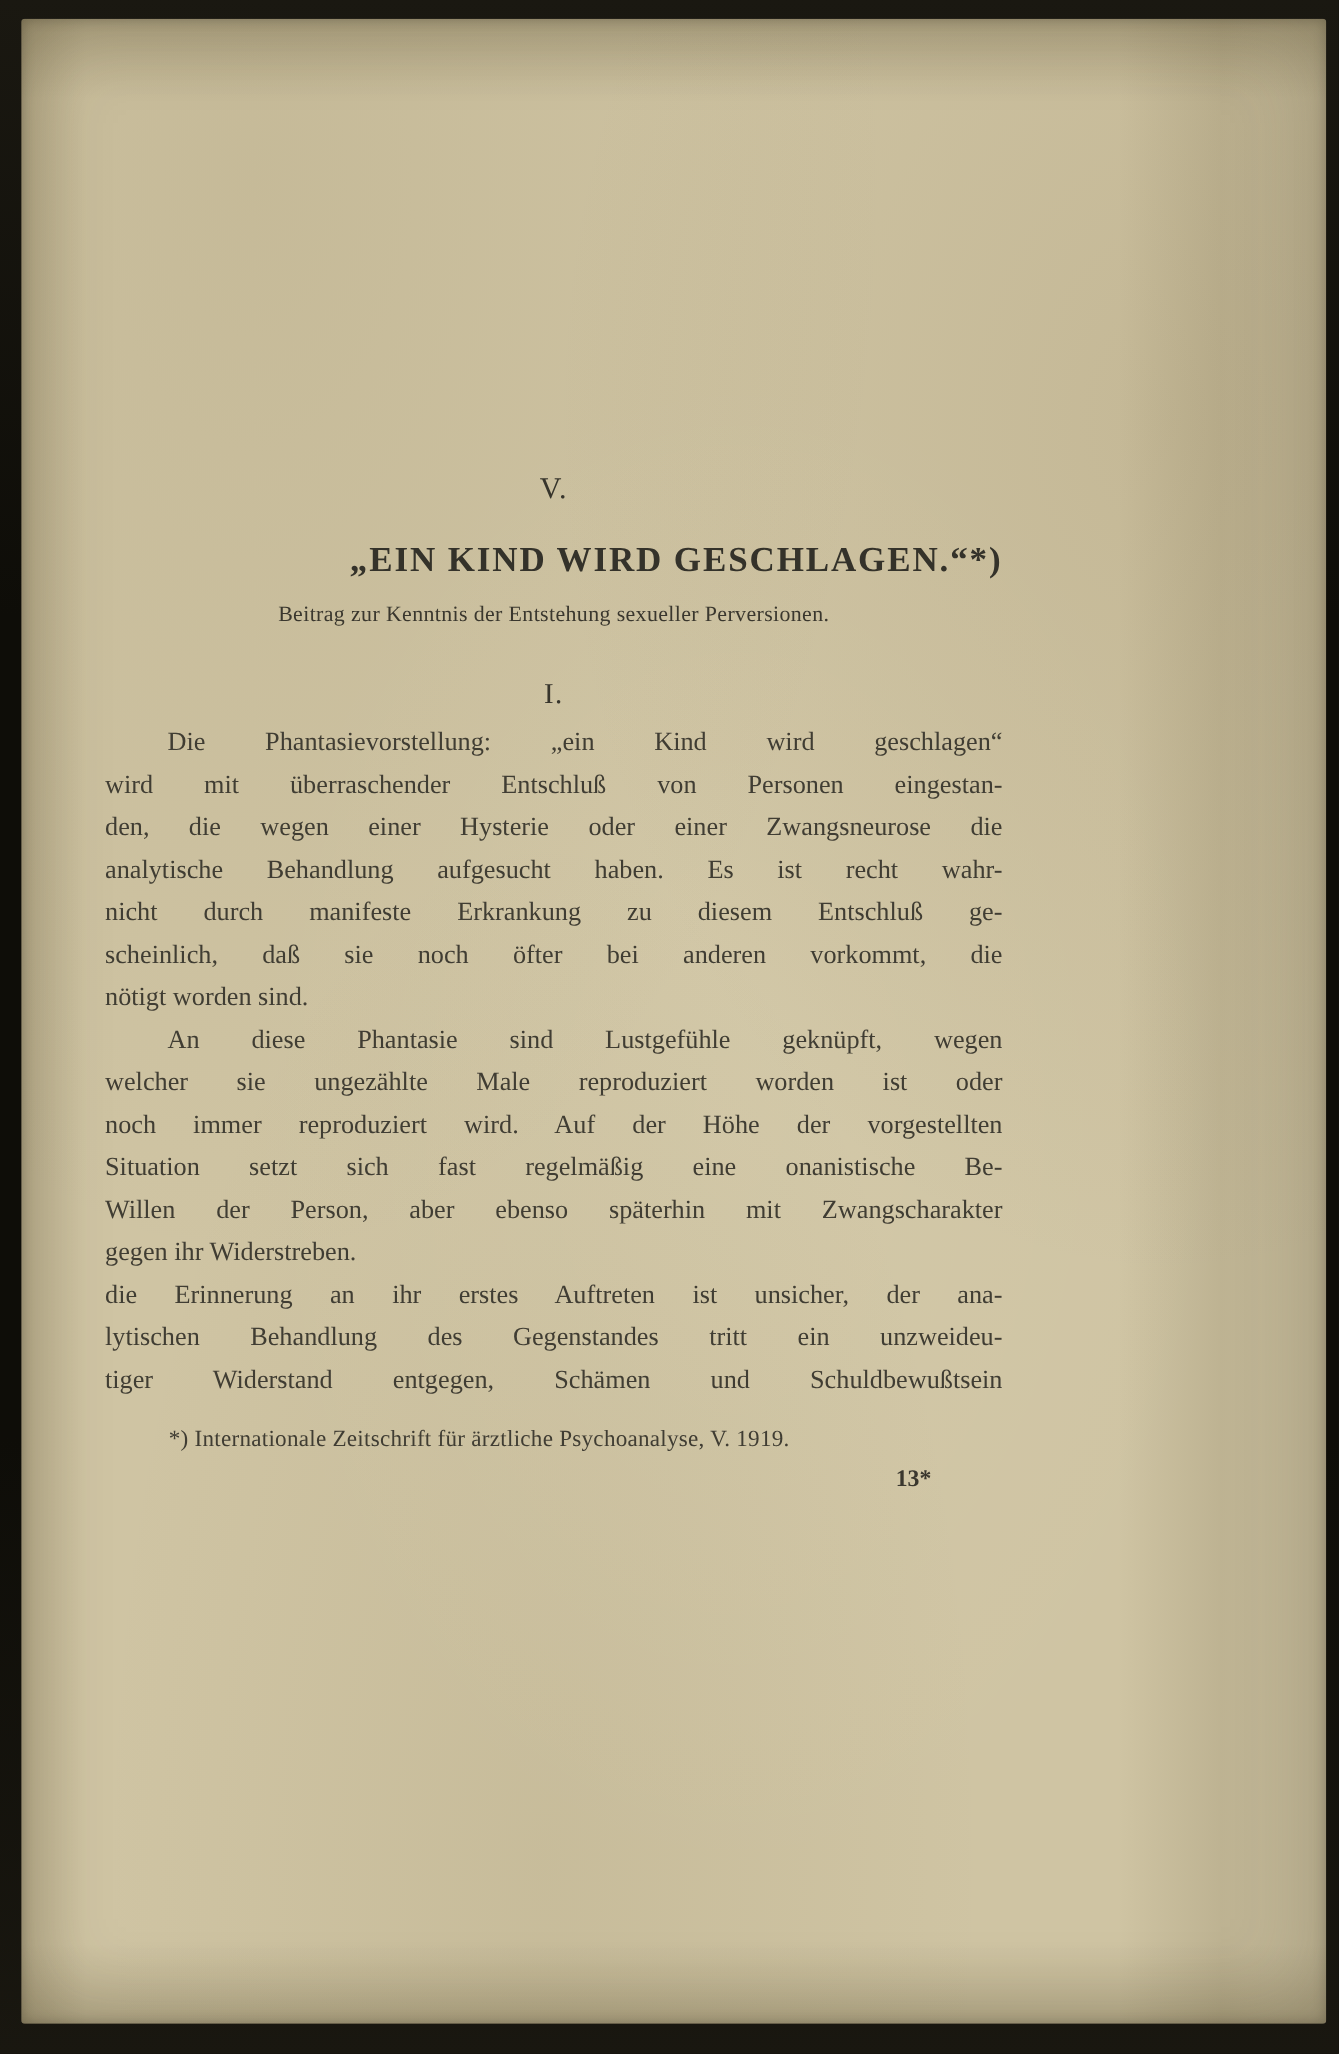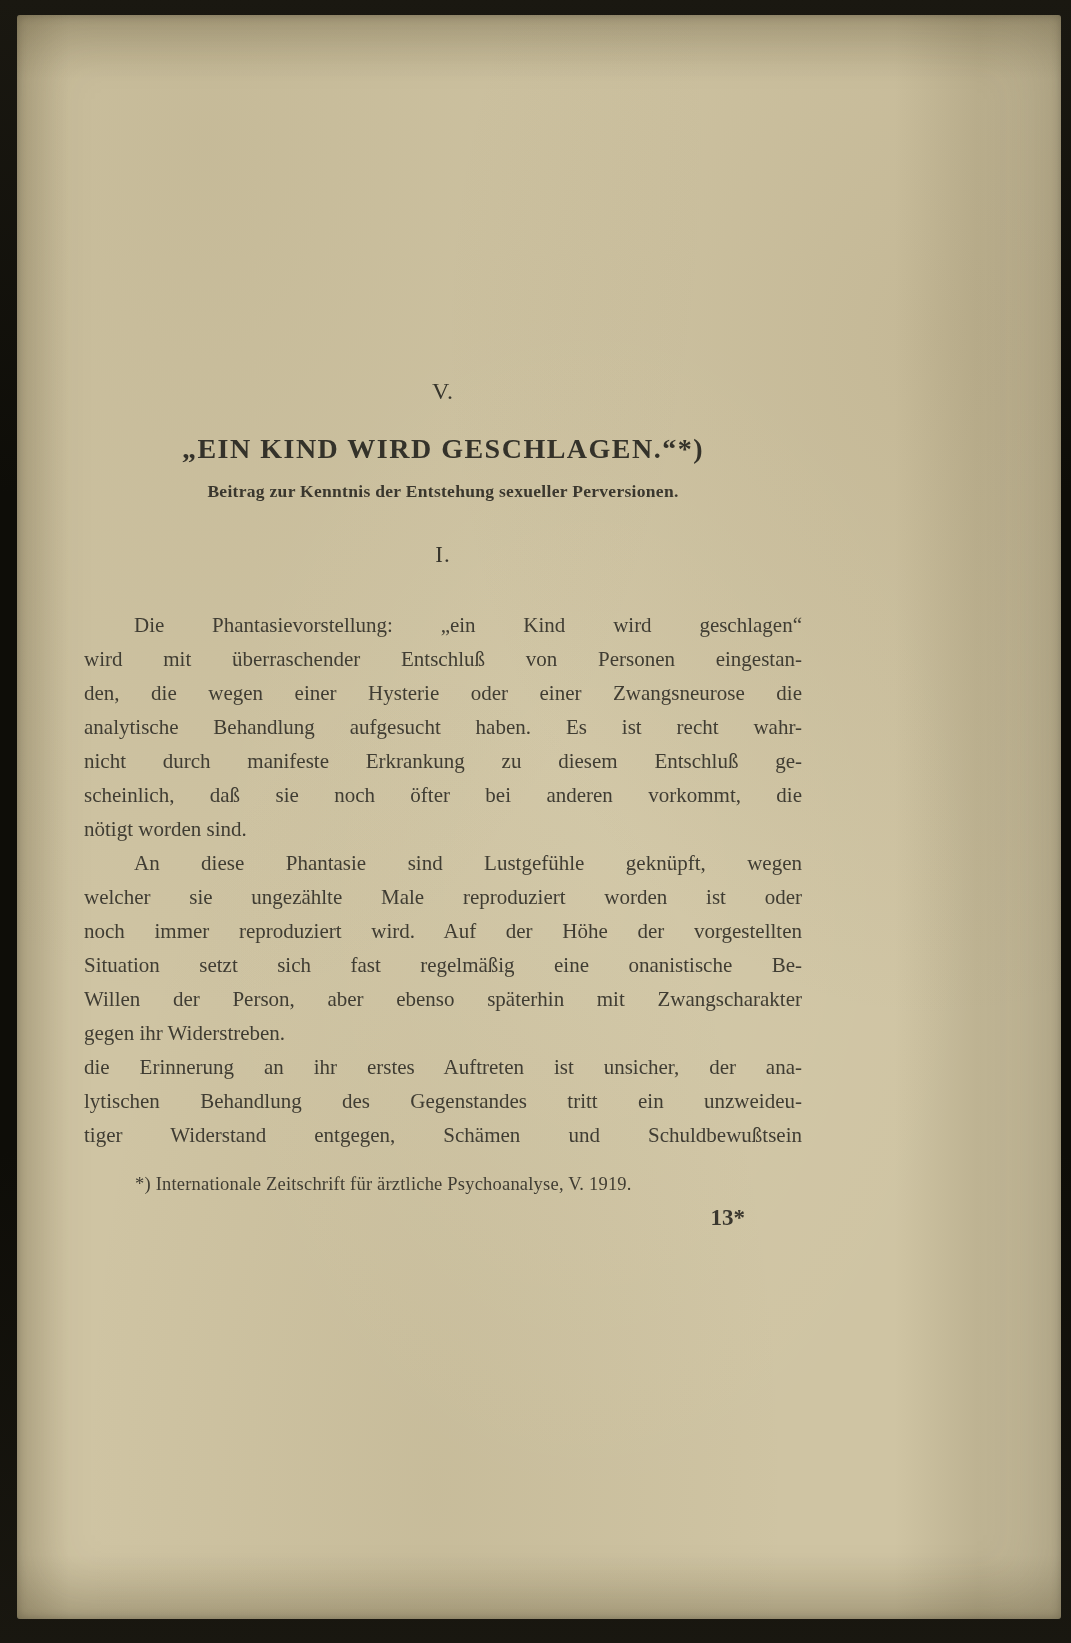--- a/index.html
+++ b/index.html
@@ -36,43 +36,43 @@
   }
   .section-number{
     margin-top:363px;
     text-align:center;
     font-size:24px;
     letter-spacing:1px;
     color:#37352c;
   }
   .doc-title{
     margin-top:28px;
-    text-align:center;
+    text-align:right;
     font-size:28px;
     font-weight:bold;
     letter-spacing:1.5px;
     color:#34322a;
   }
   .doc-subtitle{
     margin-top:16px;
     text-align:center;
     font-size:17.5px;
-    font-weight:bold;
+    font-weight:normal;
     letter-spacing:0.3px;
     color:#3a372e;
   }
   .part-number{
     margin-top:40px;
     text-align:center;
     font-size:23px;
     letter-spacing:1px;
     color:#37352c;
   }
   .body-text{
-    margin-top:40px;
+    margin-top:8px;
     font-size:21px;
     line-height:34px;
     color:#403d33;
   }
   .ln{
     text-align:justify;
     text-align-last:justify;
   }
   .ln.first{ padding-left:50px; }
   .ln.last{ text-align-last:left; }
@@ -80,21 +80,21 @@
     margin-top:22px;
     padding-left:51px;
     font-size:18.5px;
     letter-spacing:0.2px;
     color:#403d33;
   }
   .page-number{
     margin-top:10px;
     padding-right:57px;
     text-align:right;
-    font-size:23px;
+    font-size:19px;
     font-weight:bold;
     color:#3a372e;
   }
 </style>
 </head>
 <body>
 
 <div class="scan">
   <div class="paper">
     <div class="content">

